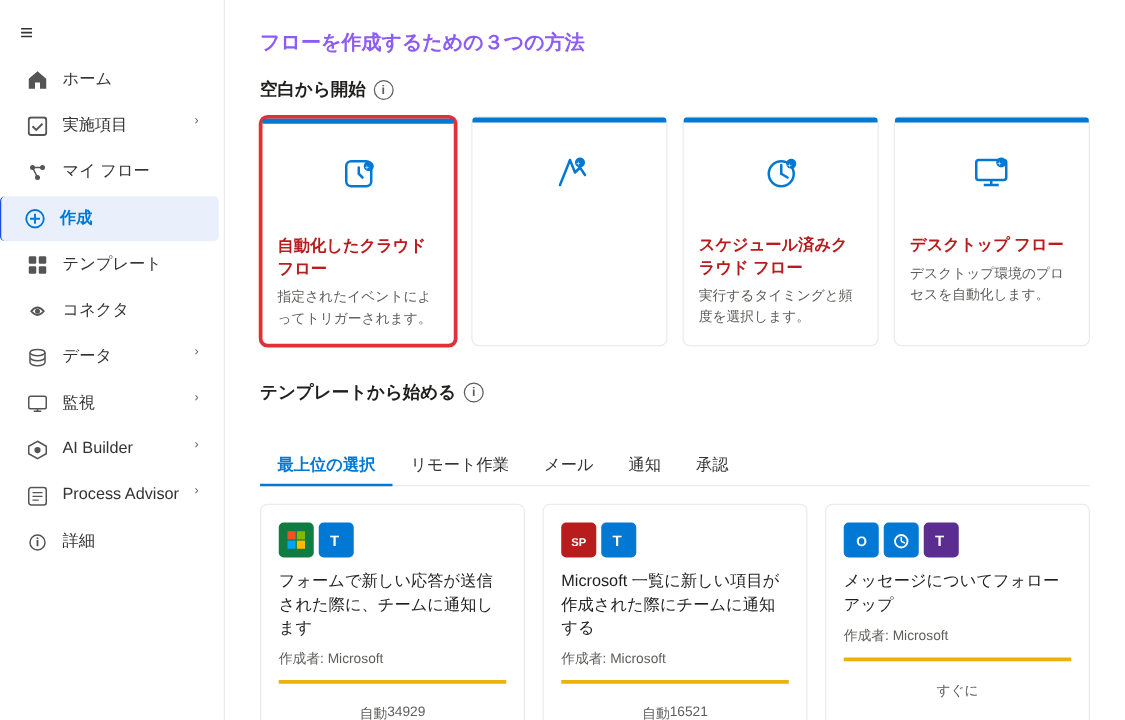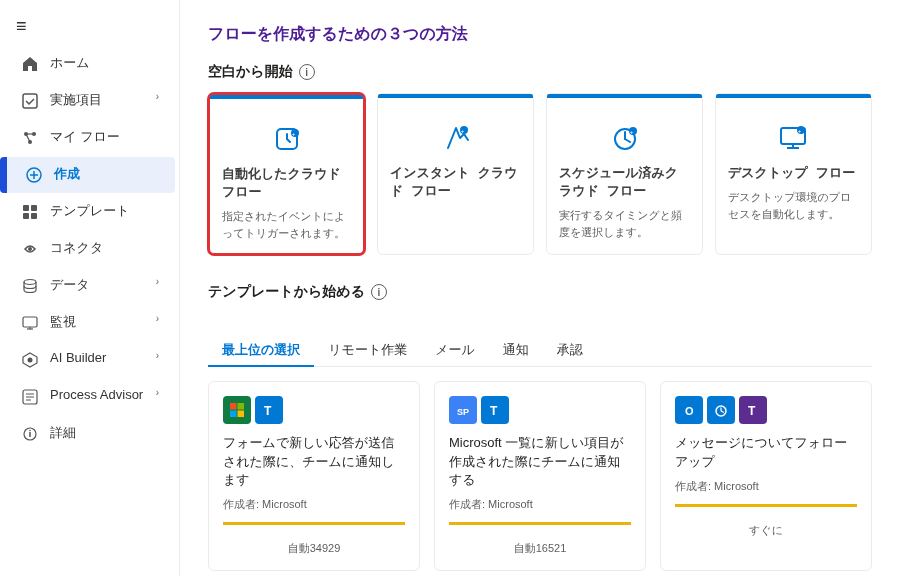--- a/index.html
+++ b/index.html
@@ -2,58 +2,58 @@
 <html><head>
   <meta charset="utf-8">
   <style>
     * { box-sizing: border-box; margin: 0; padding: 0; }
     body { font-family: 'Segoe UI', sans-serif; display: flex; height: 576px; width: 900px; overflow: hidden; background: #fff; font-size: 13px; color: #333; }
 
     
     .sidebar { width: 180px; min-width: 180px; background: #fff; border-right: 1px solid #edebe9; display: flex; flex-direction: column; padding-top: 8px; }
     .sidebar-hamburger { padding: 8px 16px 8px 16px; cursor: pointer; font-size: 18px; color: #333; }
     .sidebar-item { display: flex; padding: 8px 16px; cursor: pointer; border-radius: 4px; margin: 1px 4px; position: relative; }
-    .sidebar-item.active { background: #e9f0fb; font-weight: 600; color: #0078d4; border-left: 7px solid #1d4ed8; margin-left: 0; padding-left: 17px; }
+    .sidebar-item.active { background: #e9f0fb; font-weight: 600; color: #0078d4; border-left: 1px solid #1d4ed8; margin-left: 0; padding-left: 17px; }
     .sidebar-item .item-icon { width: 20px; height: 20px; margin-right: 10px; display: flex; align-items: center; justify-content: center; font-size: 15px; color: #555; flex-shrink: 0; }
     .sidebar-item.active .item-icon { color: #0078d4; }
     .sidebar-item .item-label { flex: 1; font-size: 13px; }
     .sidebar-item .chevron { font-size: 10px; color: #666; }
 
     
     .main { flex: 1; overflow-y: auto; padding: 24px 28px; background: #fff; }
 
     
-    .page-title { font-size: 16px; font-weight: 600; margin-bottom: 18px; color: #4c1d95; }
+    .page-title { font-size: 16px; font-weight: 600; margin-bottom: 18px; color: #8b5cf6; }
 
     
     .section-title { font-size: 14px; font-weight: 600; margin-bottom: 12px; display: flex; align-items: center; gap: 6px; color: #201f1e; }
     .info-icon { width: 16px; height: 16px; border-radius: 50%; border: 1.5px solid #605e5c; display: inline-flex; align-items: center; justify-content: center; font-size: 10px; color: #605e5c; font-weight: 700; cursor: pointer; }
 
     
     .cards-row { display: flex; gap: 12px; margin-bottom: 28px; }
     .flow-card { width: 160px; min-width: 140px; border: 1px solid #edebe9; border-radius: 6px; padding: 12px; cursor: pointer; background: #fff; transition: box-shadow 0.1s; position: relative; }
     .flow-card.selected { border: 2px solid #e03137; box-shadow: 0 0 0 1px #e03137; }
     .flow-card .card-top-bar { height: 4px; background: #0078d4; border-radius: 2px 2px 0 0; position: absolute; top: 0; left: 0; right: 0; }
     .flow-card .card-icon-area { height: 48px; display: flex; align-items: center; justify-content: center; margin-top: 8px; }
-    .flow-card .card-label { font-size: 13px; font-weight: 600; color: #404040; margin-top: 3px; line-height: 1.4; font-family: Liberation Mono, monospace; }
+    .flow-card .card-label { font-size: 13px; font-weight: 600; color: #b91c1c; margin-top: 25px; line-height: 1.4; }
     .flow-card .card-desc { font-size: 11px; color: #605e5c; margin-top: 6px; line-height: 1.5; }
 
     
     .template-tabs { display: flex; gap: 0; margin-bottom: 14px; border-bottom: 1px solid #edebe9; margin-top: 34px; }
     .template-tab { padding: 6px 14px; font-size: 13px; cursor: pointer; color: #333; border-bottom: 2px solid transparent; margin-bottom: -1px; }
     .template-tab.active { color: #0078d4; border-bottom: 2px solid #0078d4; font-weight: 600; }
 
     
     .template-cards-row { display: flex; gap: 14px; }
     .template-card { flex: 1; border: 1px solid #edebe9; border-radius: 6px; padding: 14px; background: #fff; cursor: pointer; }
     .template-card .tc-icons { display: flex; gap: 4px; margin-bottom: 10px; }
     .tc-icon { width: 28px; height: 28px; border-radius: 4px; display: flex; align-items: center; justify-content: center; font-size: 14px; }
     .tc-icon.green { background: #107c41; color: #fff; }
     .tc-icon.blue-dark { background: #0078d4; color: #fff; }
-    .tc-icon.teal { background: #3b82f6; color: #fff; text-decoration: underline; }
+    .tc-icon.teal { background: #b91c1c; color: #fff; text-decoration: underline; }
     .tc-icon.purple { background: #5c2d91; color: #fff; }
     .tc-icon.clock-blue { background: #0078d4; color: #fff; }
     .template-card .tc-title { font-size: 13px; font-weight: 400; color: #201f1e; margin-bottom: 8px; line-height: 1.4; }
     .template-card .tc-author { font-size: 11px; color: #605e5c; margin-bottom: 10px; }
     .template-card .tc-footer { display: flex; justify-content: center; align-items: center; font-size: 11px; color: #605e5c; border-top: 3px solid #eab308; padding-top: 16px; margin-top: 4px; }
     .tc-badge { font-size: 11px; color: #605e5c; }
     .tc-count { font-size: 11px; color: #605e5c; }
   </style>
 </head>
 <body>
@@ -203,21 +203,20 @@
       </div>
       <div class="flow-card">
         <div class="card-top-bar"></div>
         <div class="card-icon-area">
           <svg width="36" height="36" viewBox="0 0 36 36">
             <path d="M10 28 L18 8 L22 18 L26 14 L30 20" fill="none" stroke="#0078d4" stroke-width="2" stroke-linecap="round" stroke-linejoin="round"></path>
             <circle cx="26" cy="10" r="4" fill="#0078d4"></circle>
             <text x="24.5" y="13" font-size="6" fill="white" text-anchor="middle">+</text>
           </svg>
         </div>
-        <div class="card-label">インスタント クラウド フロー</div>
       </div>
       <div class="flow-card">
         <div class="card-top-bar"></div>
         <div class="card-icon-area">
           <svg width="36" height="36" viewBox="0 0 36 36">
             <circle cx="18" cy="19" r="10" fill="none" stroke="#0078d4" stroke-width="2"></circle>
             <line x1="18" y1="19" x2="18" y2="12" stroke="#0078d4" stroke-width="2" stroke-linecap="round"></line>
             <line x1="18" y1="19" x2="23" y2="22" stroke="#0078d4" stroke-width="2" stroke-linecap="round"></line>
             <circle cx="26" cy="11" r="4" fill="#0078d4"></circle>
             <text x="24.5" y="14" font-size="6" fill="white" text-anchor="middle">+</text>

